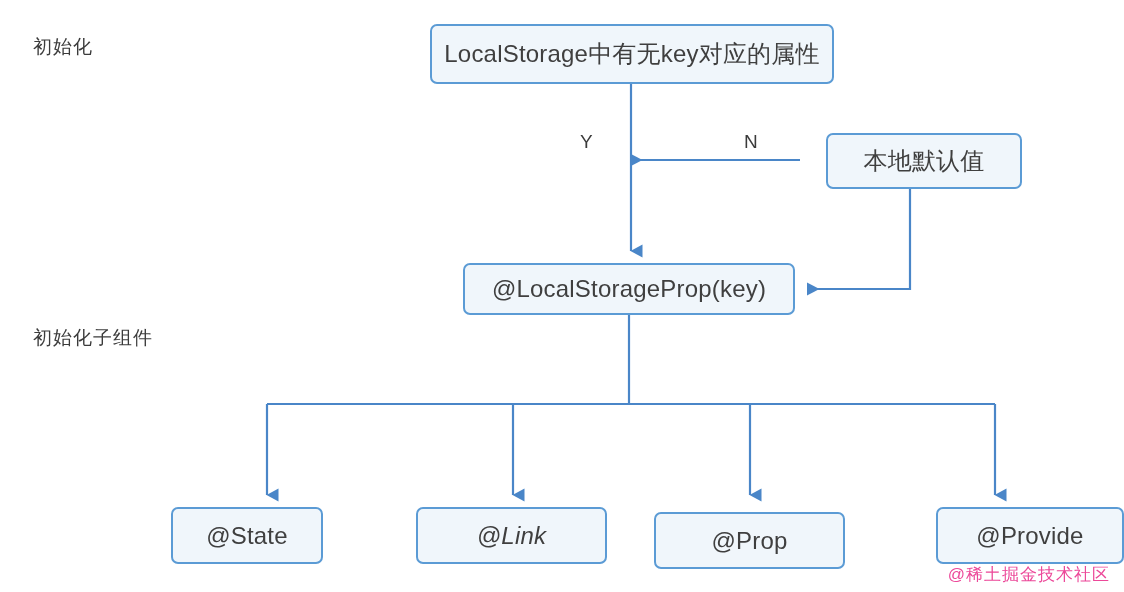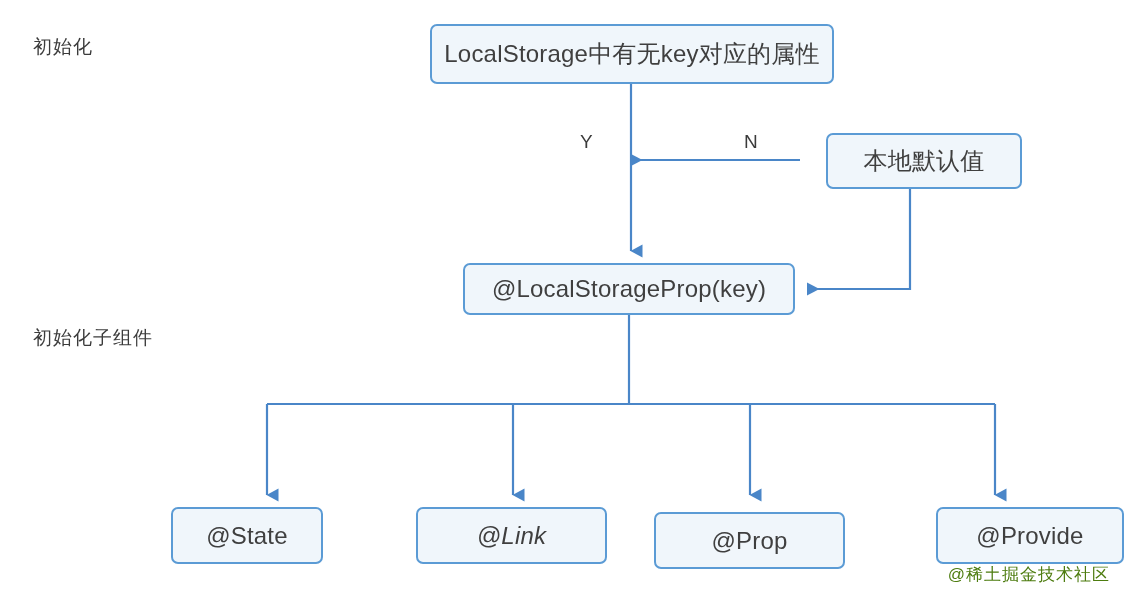--- a/index.html
+++ b/index.html
@@ -57,21 +57,21 @@
     font-size: 19px;
     color: #3b3b3b;
     z-index: 3;
     white-space: nowrap;
   }
   .watermark {
     position: absolute;
     right: 14px;
     bottom: 6px;
     font-size: 17px;
-    color: #4d7c0f;
+    color: #ec4899;
     letter-spacing: 1px;
     z-index: 4;
     white-space: nowrap;
   }
 
   
   #node-localstorage-check { left: 430px; top: 24px;  width: 404px; height: 60px; }
   #node-local-default      { left: 812px; top: 133px; width: 196px; height: 56px; margin-left: 14px; }
   #node-localstorageprop   { left: 463px; top: 263px; width: 332px; height: 52px; }
   #node-state              { left: 171px; top: 507px; width: 152px; height: 57px; }

